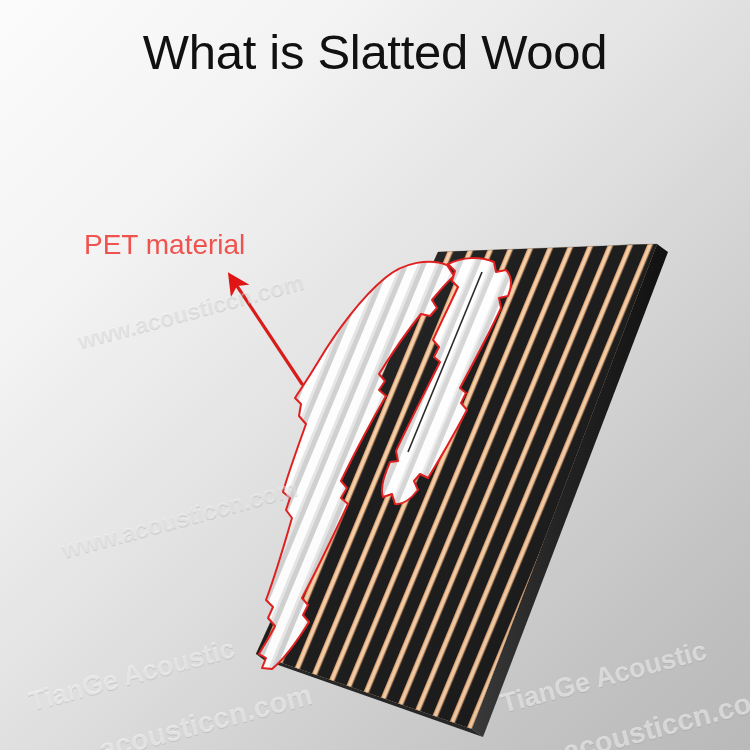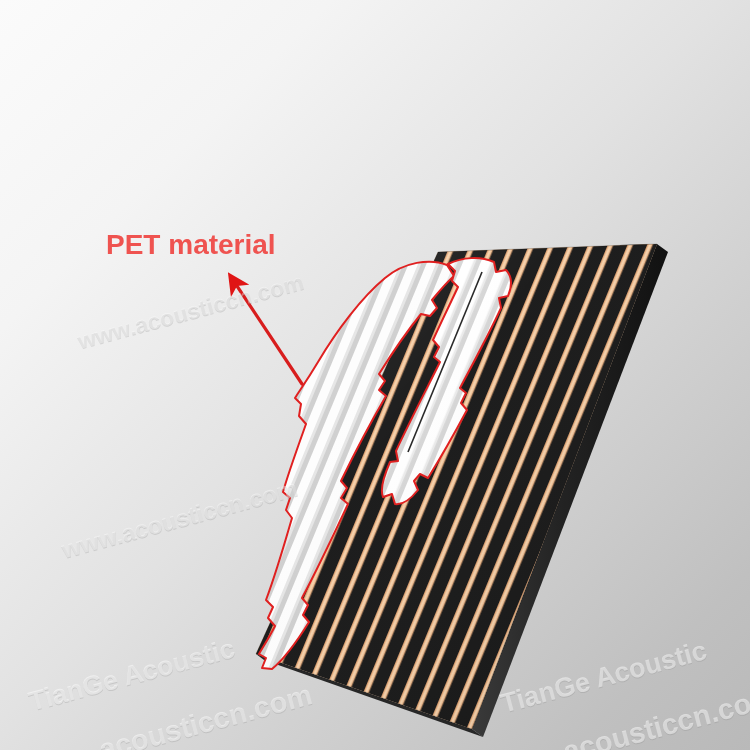--- a/index.html
+++ b/index.html
@@ -38,27 +38,27 @@
     font-family: "Liberation Sans", sans-serif;
     font-size: 49px;
     line-height: 57px;
     font-weight: 400;
     color: #111111;
     letter-spacing: -0.3px;
     white-space: nowrap;
   }
   .pet-label {
     position: absolute;
-    left: 106px;
+    left: 84px;
     top: 229px;
     z-index: 30;
     font-family: "Liberation Sans", sans-serif;
     font-size: 28px;
     line-height: 32px;
-    font-weight: 700;
+    font-weight: 400;
     color: #ef5350;
     white-space: nowrap;
     pointer-events: none;
   }
   .wm {
     position: absolute;
     z-index: 25;
     font-family: "Liberation Sans", sans-serif;
     font-weight: 700;
     color: rgba(255,255,255,0.50);
@@ -232,20 +232,21 @@
                L 452 281 L 455 271 Z" fill="none" stroke="#e02020" stroke-width="2" stroke-linejoin="round" stroke-linecap="round"></path>
     </g>
 
     <g>
       <path d="M 302 384 L 231 277" stroke="#d81d1d" stroke-width="3.2" fill="none" stroke-linecap="round" marker-end="url(#arrowHead)"></path>
     </g>
 
   </svg>
 
   <div class="title-block">
+    <span class="title-line">What is Slatted Wood</span>
   </div>
 
   <div class="pet-label">PET material</div>
 
   <div class="wm wm-f">www.acousticcn.com</div>
   <div class="wm wm-e">www.acousticcn.com</div>
   <div class="wm wm-a">TianGe Acoustic</div>
   <div class="wm wm-b">acousticcn.com</div>
   <div class="wm wm-c">TianGe Acoustic</div>
   <div class="wm wm-d">acousticcn.com</div>

